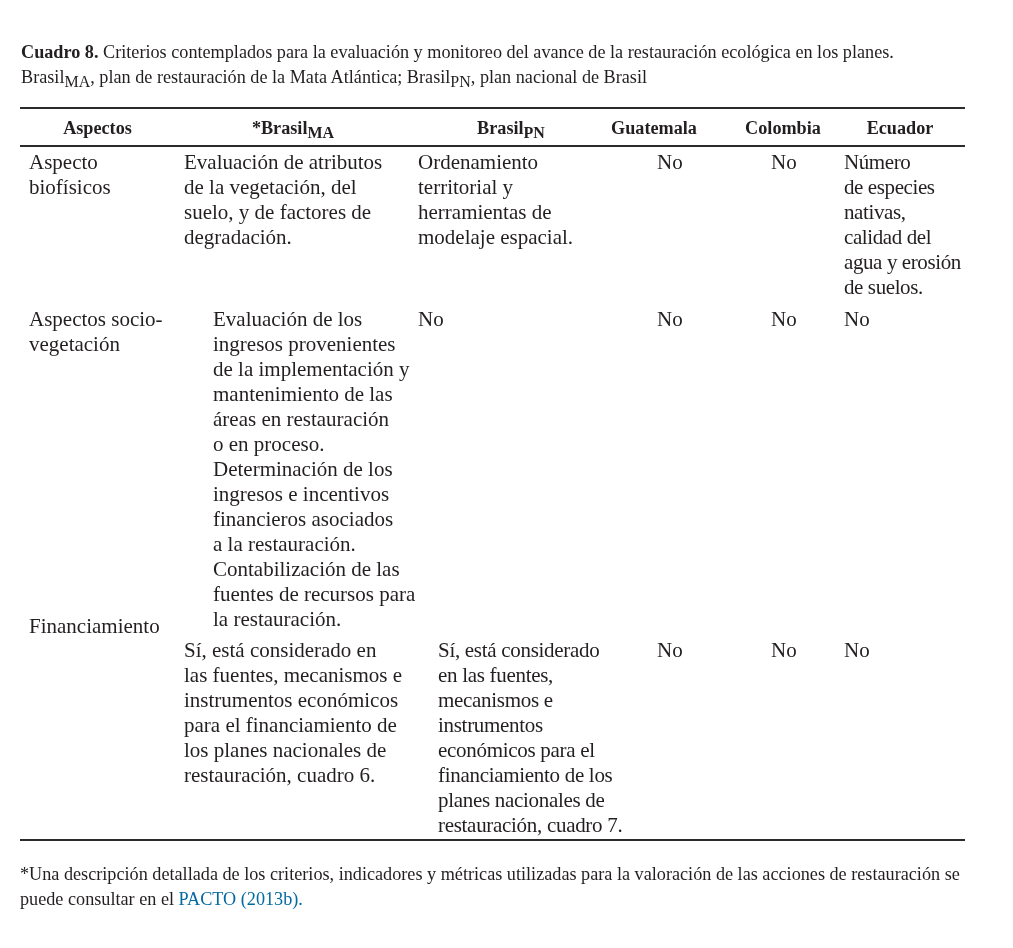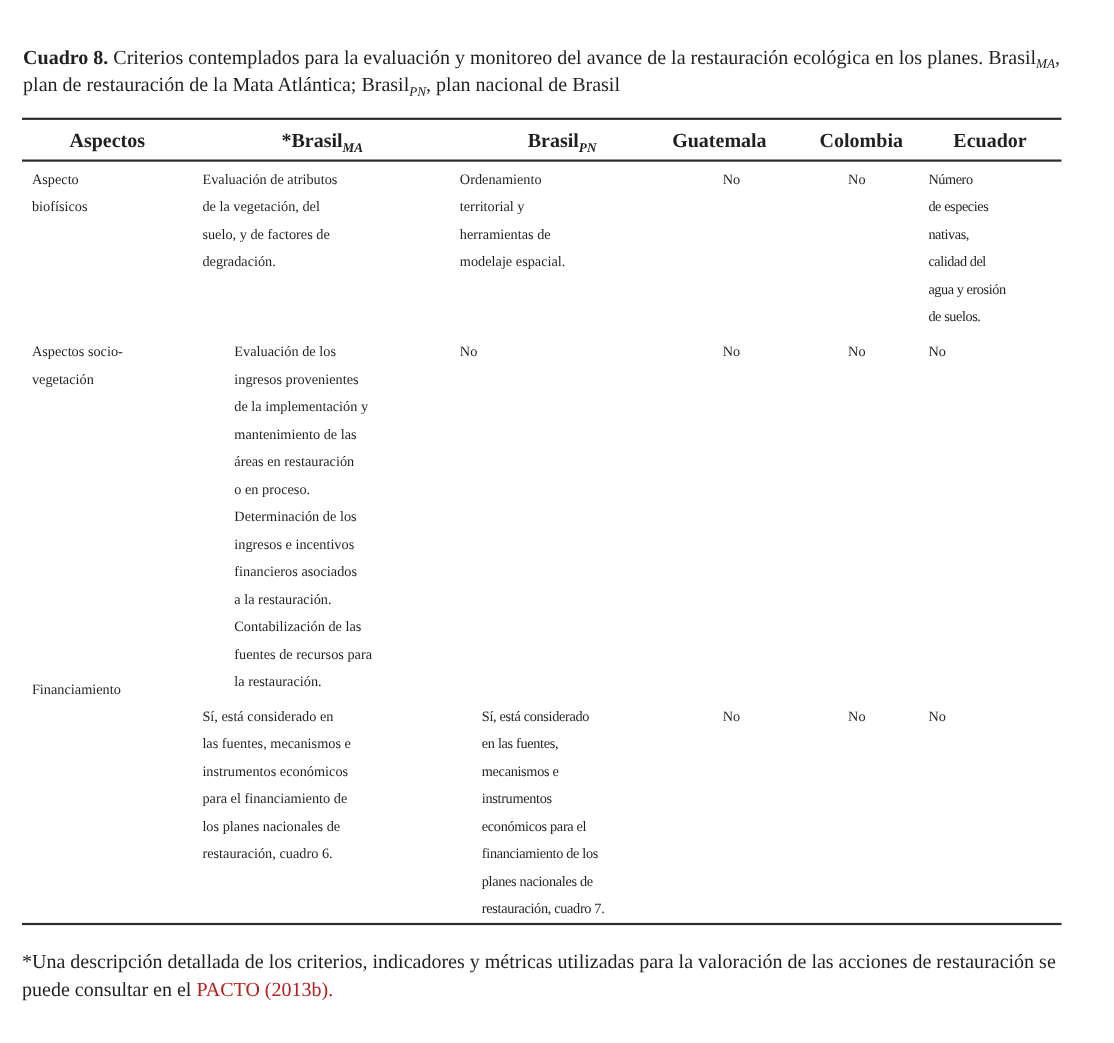--- a/index.html
+++ b/index.html
@@ -6,37 +6,37 @@
   body {
     width: 1013px; height: 948px; position: relative; overflow: hidden;
     font-family: "Liberation Serif", "DejaVu Serif", serif;
     color: #231f20;
   }
   .caption {
     position: absolute; left: 21px; top: 40px; width: 950px;
     font-size: 18.2px; line-height: 25px;
   }
   .caption b { font-weight: bold; }
-  sub { font-size: 12px; vertical-align: -4px; line-height: 0; font-style: italic; }
+  sub { font-size: 16px; vertical-align: -4px; line-height: 0; }
   .rule { position: absolute; left: 20px; width: 945px; background: #2b2b2b; }
   .rule.top { top: 107px; height: 2px; }
   .rule.mid { top: 145px; height: 1.5px; }
   .rule.bot { top: 839px; height: 2px; }
   .th {
     position: absolute; top: 117px; font-weight: bold; font-size: 18.2px;
     line-height: 22px; text-align: center;
   }
   .cell {
-    position: absolute; font-size: 13px; line-height: 25px;
+    position: absolute; font-size: 21px; line-height: 25px;
   }
   .footnote {
     position: absolute; left: 20px; top: 862px; width: 950px;
     font-size: 18.2px; line-height: 25px;
   }
-  .link { color: #b91c1c; }
+  .link { color: #0369a1; }
   .nowrap { white-space: nowrap; }
   .pre { white-space: pre-line; }
 </style>
 </head>
 <body>
 
 <div class="caption">
   <b>Cuadro 8.</b><span> Criterios contemplados para la evaluación y monitoreo del avance de la restauración ecológica en los planes. Brasil</span><sub>MA</sub><span>, plan de restauración de la Mata Atlántica; Brasil</span><sub>PN</sub><span>, plan nacional de Brasil</span>
 </div>
 

